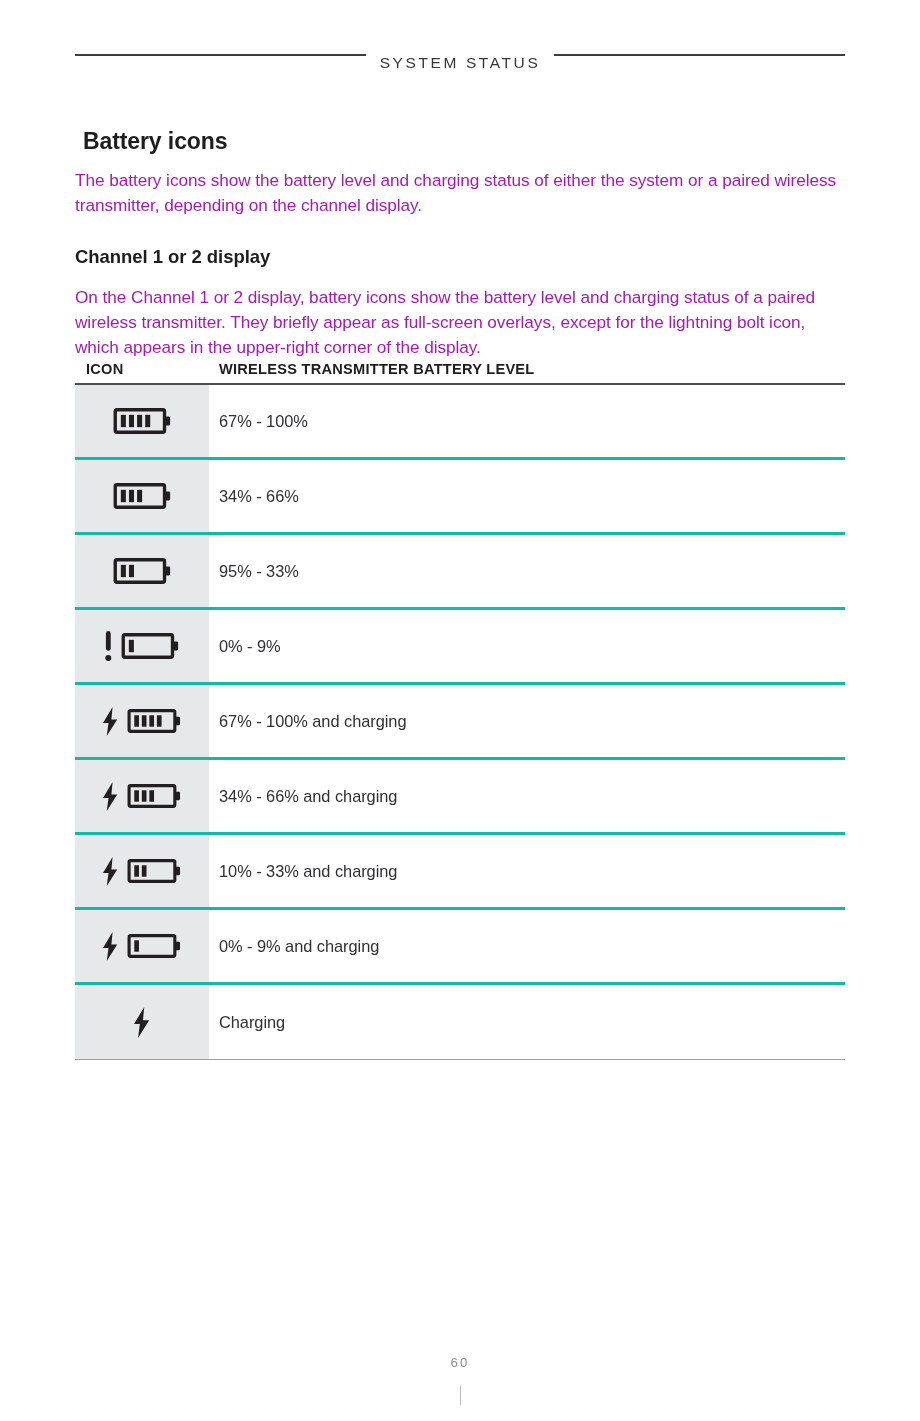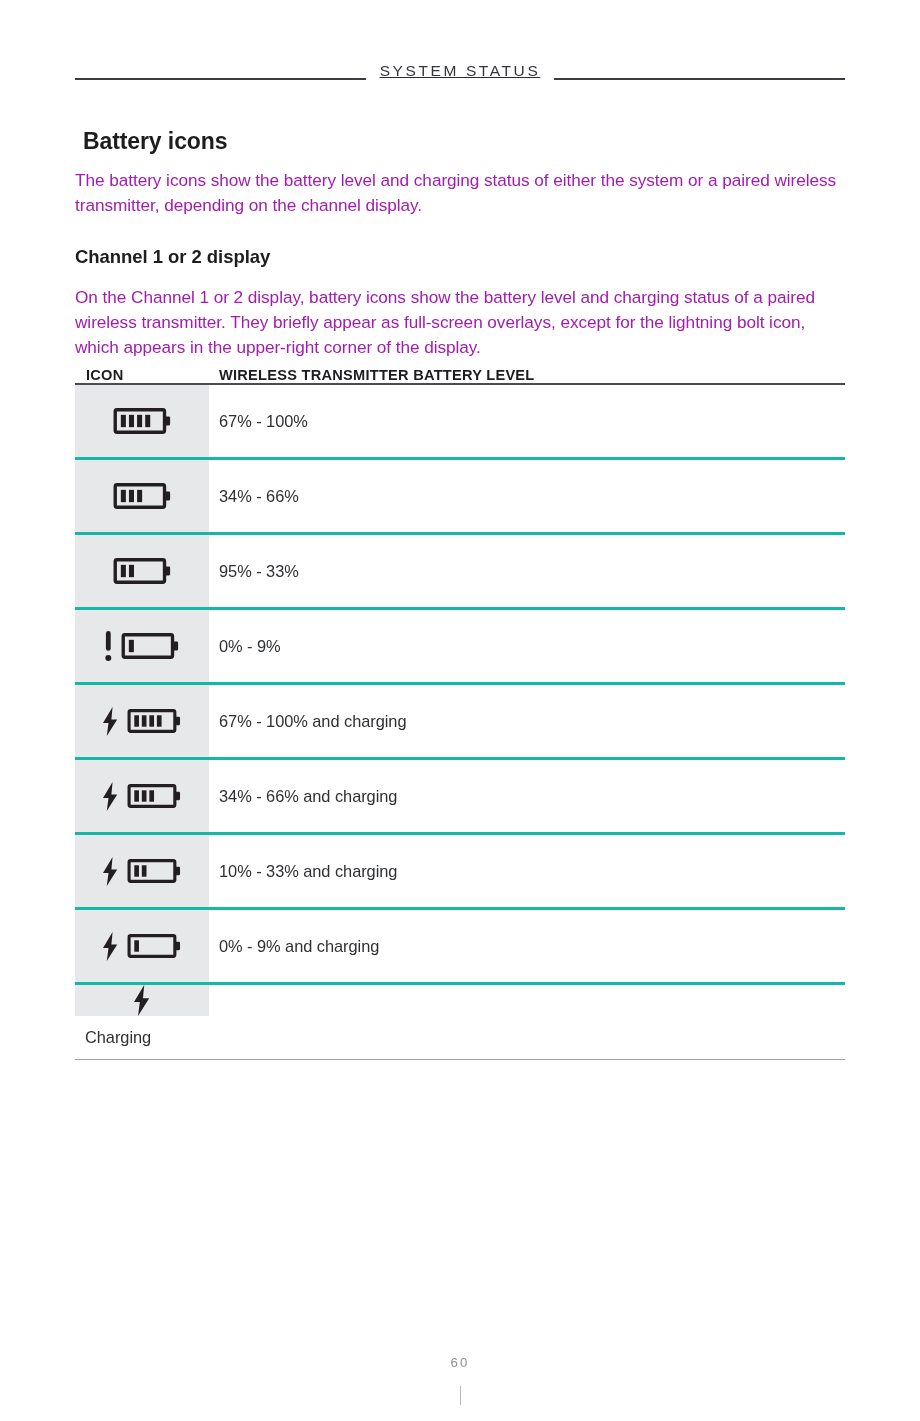--- a/index.html
+++ b/index.html
@@ -25,23 +25,22 @@
   }
 
   
   .runhead {
     position: absolute;
     left: 75px;
     top: 54px;
     width: 770px;
     height: 26px;
     display: flex;
-    align-items: flex-end;
+    align-items: flex-start;
     gap: 14px;
-    text-decoration: underline;
   }
   .runhead .rule {
     flex: 1 1 auto;
     height: 2px;
     background: #3a3d42;
   }
   .runhead .rh-title {
     flex: 0 0 auto;
     font-size: 15.5px;
     letter-spacing: 2.6px;
@@ -87,21 +86,21 @@
   
   .tbl {
     position: absolute;
     left: 75px;
     top: 355px;
     width: 770px;
   }
   .tbl-head {
     display: flex;
     height: 28px;
-    align-items: flex-end;
+    align-items: center;
   }
   .th {
     font-size: 14.6px;
     font-weight: bold;
     letter-spacing: 0.25px;
     color: #1d1d1f;
   }
   .th.icon-col { width: 134px; padding-left: 11px; box-sizing: border-box; }
   .th.val-col  { padding-left: 10px; }
 
@@ -110,21 +109,21 @@
     background: #4a4d52;
     width: 770px;
   }
 
   .row {
     display: flex;
     height: 75px;
     border-bottom: 3px solid #14b8a6;
     box-sizing: border-box;
   }
-  .row:last-child { border-bottom: 1px solid #9b9da0; flex-direction: column; }
+  .row:last-child { border-bottom: 1px solid #9b9da0; }
 
   .cell-icon {
     width: 134px;
     background: #e7e8ea;
     display: flex;
     align-items: center;
     justify-content: center;
     box-sizing: border-box;
   }
   .cell-val {

